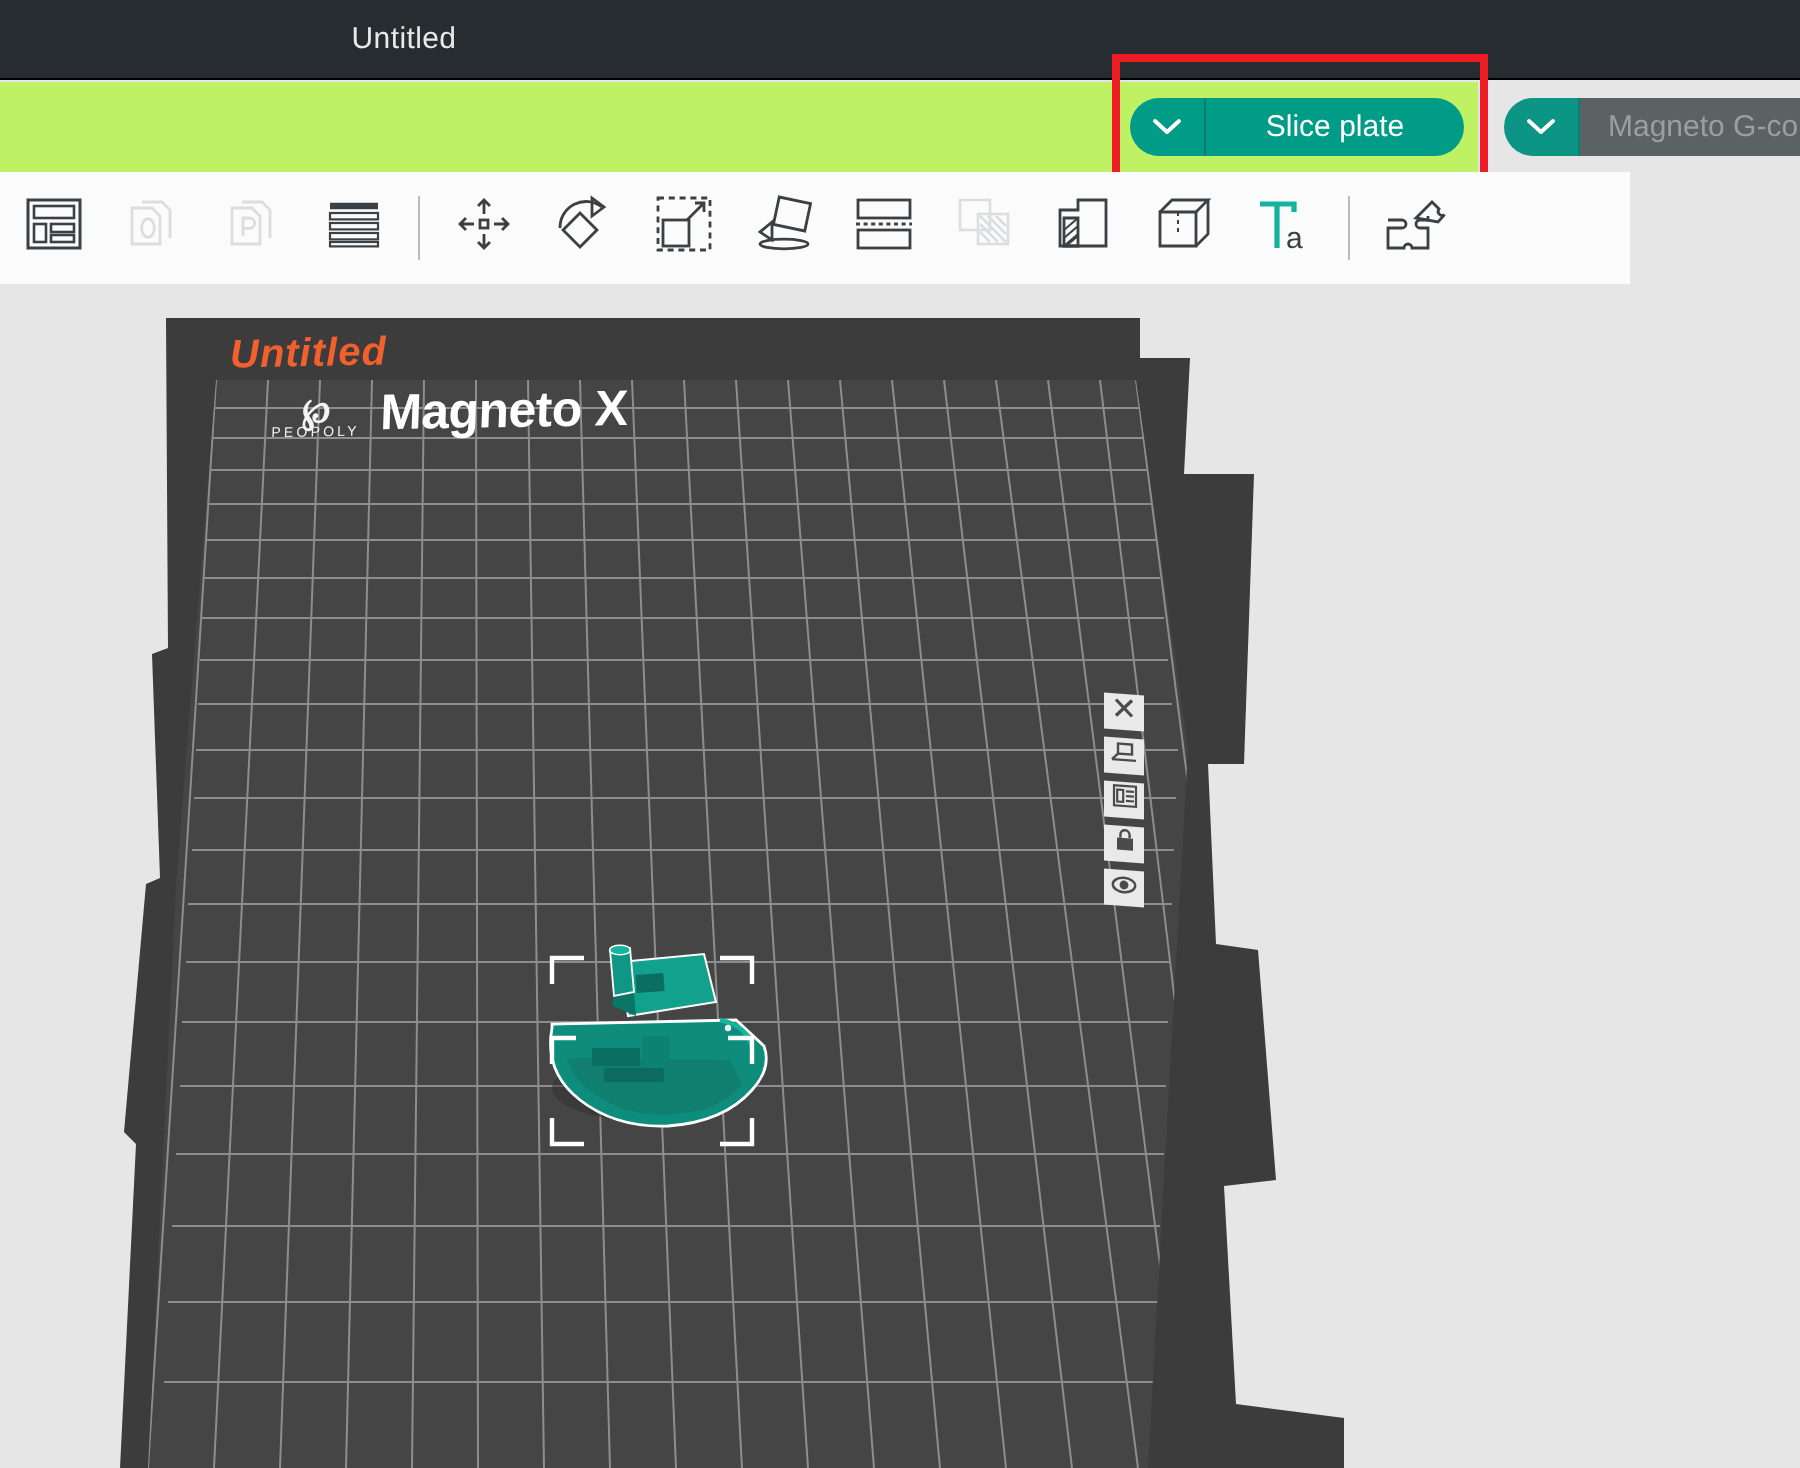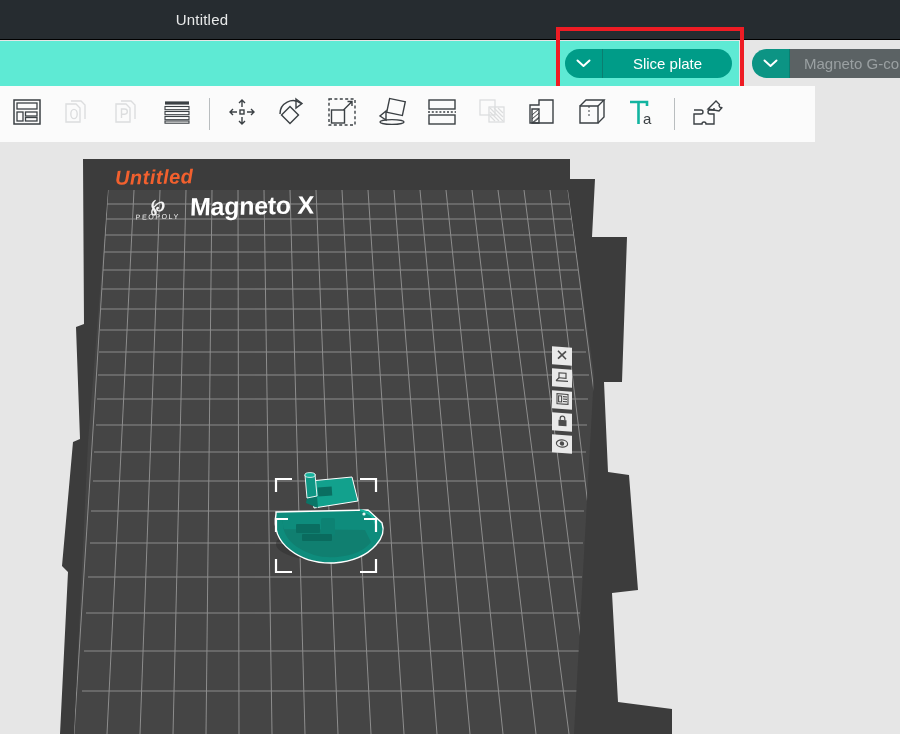--- a/index.html
+++ b/index.html
@@ -19,21 +19,21 @@
   }
   .titlebar-text {
     position: absolute; left: 0; top: 11px; width: 404px;
     text-align: center;
     color: #e8eaea; font-size: 15px; letter-spacing: .2px;
   }
 
   
   .actionbar {
     position: absolute; left: 0; top: 41px; width: 739px; height: 45px;
-    background: #5eead4;
+    background: #bef264;
   }
   .split-btn {
     position: absolute; top: 8px; height: 29px;
     display: flex; align-items: stretch;
     border-radius: 15px; overflow: hidden;
   }
   .split-btn .caret-part {
     width: 38px; background: #009c88;
     display: flex; align-items: center; justify-content: center;
     border-right: 1px solid #0b7e70;

